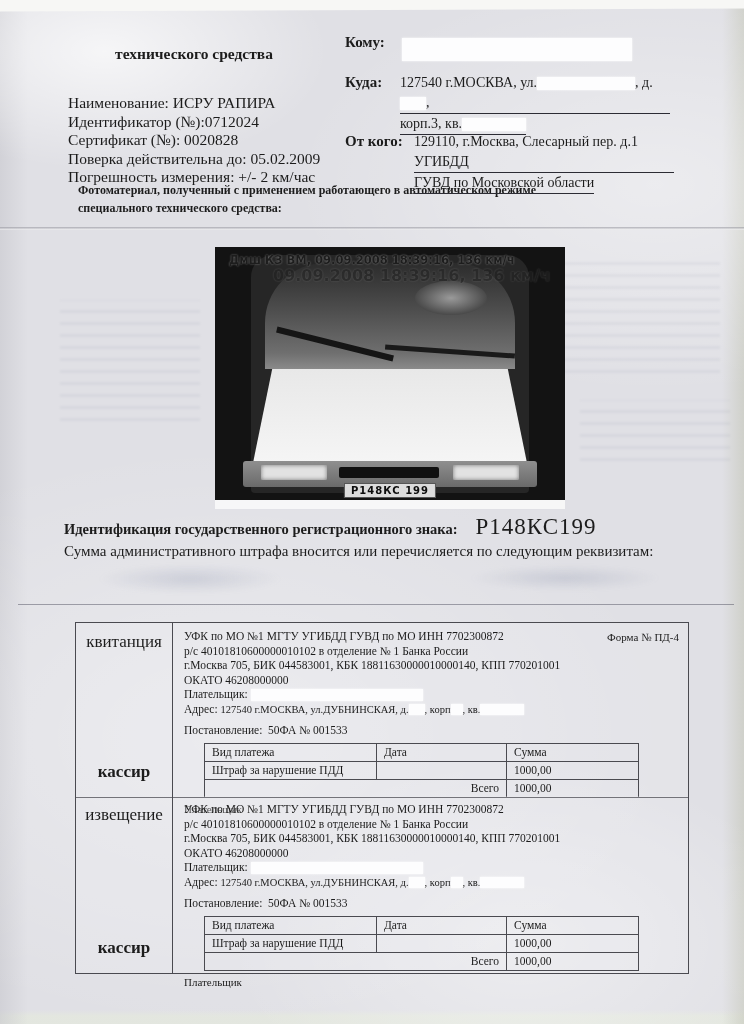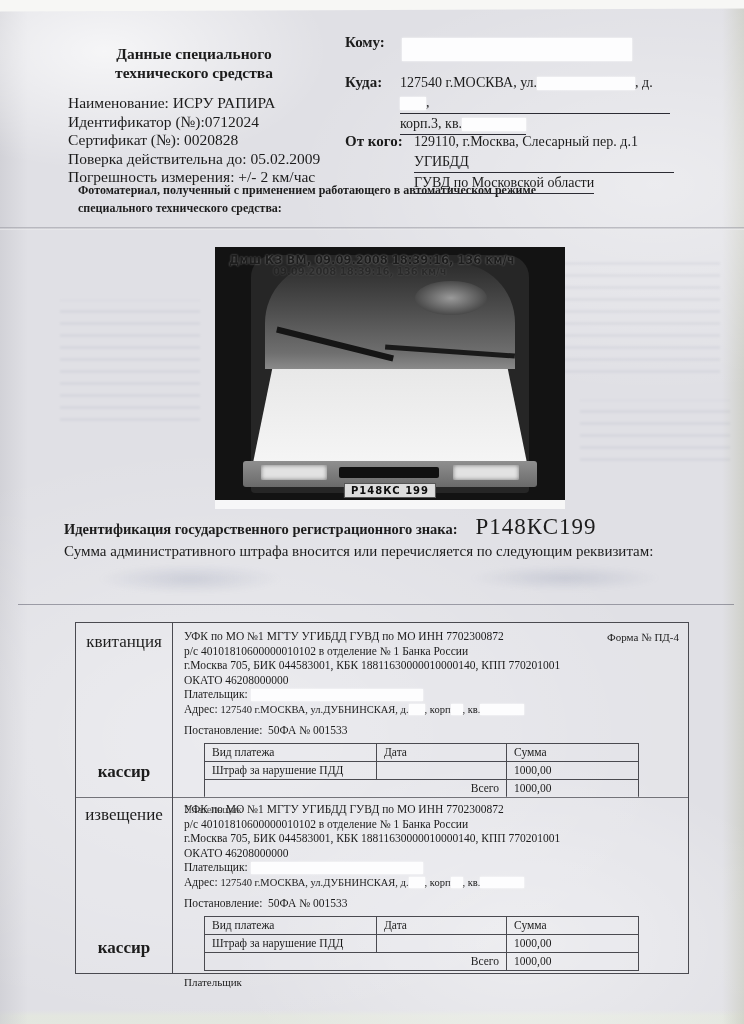--- a/index.html
+++ b/index.html
@@ -28,21 +28,21 @@
   .photo-statement{position:absolute;left:78px;top:182px;width:496px;font-size:12px;font-weight:bold;line-height:17.5px;}
 
   .addr-label{position:absolute;font-size:15px;font-weight:bold;}
   .addr-val{position:absolute;font-size:14px;line-height:20px;}
   .uline{display:inline-block;border-bottom:1px solid #2c2c34;padding-bottom:0px;}
   .redact{display:inline-block;background:#fdfdfe;vertical-align:middle;box-shadow:0 0 2px rgba(255,255,255,.9);}
 
   .photo{position:absolute;left:215px;top:247px;width:350px;height:253px;background:#131313;overflow:hidden;}
   .photo-underband{position:absolute;left:215px;top:500px;width:350px;height:9px;background:rgba(250,250,250,.85);}
   .ph-caption{position:absolute;left:14px;top:6px;font-family:"DejaVu Sans",sans-serif;font-size:11.5px;font-weight:bold;color:#1d1d1d;text-shadow:0 0 2px rgba(200,200,200,.6);white-space:nowrap;}
-  .ph-caption2{position:absolute;left:58px;top:19px;font-family:"DejaVu Sans",sans-serif;font-size:10px;font-weight:bold;color:#242424;opacity:.55;text-shadow:0 0 2px rgba(190,190,190,.5);white-space:nowrap;}
+  .ph-caption2{position:absolute;left:58px;top:19px;font-family:"DejaVu Sans",sans-serif;font-size:16px;font-weight:bold;color:#242424;opacity:.55;text-shadow:0 0 2px rgba(190,190,190,.5);white-space:nowrap;}
   .car{position:absolute;left:36px;top:8px;width:278px;height:238px;background:#262626;border-radius:22px 22px 4px 4px;}
   .glass{position:absolute;left:14px;top:8px;width:250px;height:106px;border-radius:60px 60px 0 0;
      background:linear-gradient(180deg,#2c2c2c 0%,#4e4e4e 45%,#6f6f6f 85%,#8a8a8a 100%);overflow:hidden;}
   .mirror{position:absolute;left:150px;top:18px;width:72px;height:34px;border-radius:50%;background:radial-gradient(#9a9a9a,#4a4a4a 70%);}
   .wiper1{position:absolute;left:10px;top:78px;width:120px;height:6px;background:#151515;transform:rotate(14deg);}
   .wiper2{position:absolute;left:120px;top:86px;width:130px;height:5px;background:#1a1a1a;transform:rotate(4deg);}
   .hood{position:absolute;left:2px;top:114px;width:274px;height:94px;background:linear-gradient(180deg,#e8e8e8,#f5f5f5);
      clip-path:polygon(7% 0,93% 0,100% 100%,0 100%);}
   .bumper{position:absolute;left:-8px;top:206px;width:294px;height:26px;background:linear-gradient(180deg,#8f8f8f,#6a6a6a);border-radius:3px;}
   .headlight{position:absolute;top:4px;width:66px;height:15px;background:#e2e2e2;border-radius:2px;box-shadow:inset 0 0 4px #777;}
@@ -70,21 +70,20 @@
   .gap6{height:6px;}
 </style>
 </head>
 <body>
 
 <div class="page">
 
   <div class="scanner-strip"></div>
 
   <div class="dev-title">
-    <div>Данные специального</div>
     <div>технического средства</div>
   </div>
   <div class="dev-rows">
     <div>Наименование: ИСРУ РАПИРА</div>
     <div>Идентификатор (№):0712024</div>
     <div>Сертификат (№): 0020828</div>
     <div>Поверка действительна до: 05.02.2009</div>
     <div>Погрешность измерения: +/- 2 км/час</div>
   </div>
   <div class="photo-statement">Фотоматериал, полученный с применением работающего в автоматическом режиме специального технического средства:</div>

